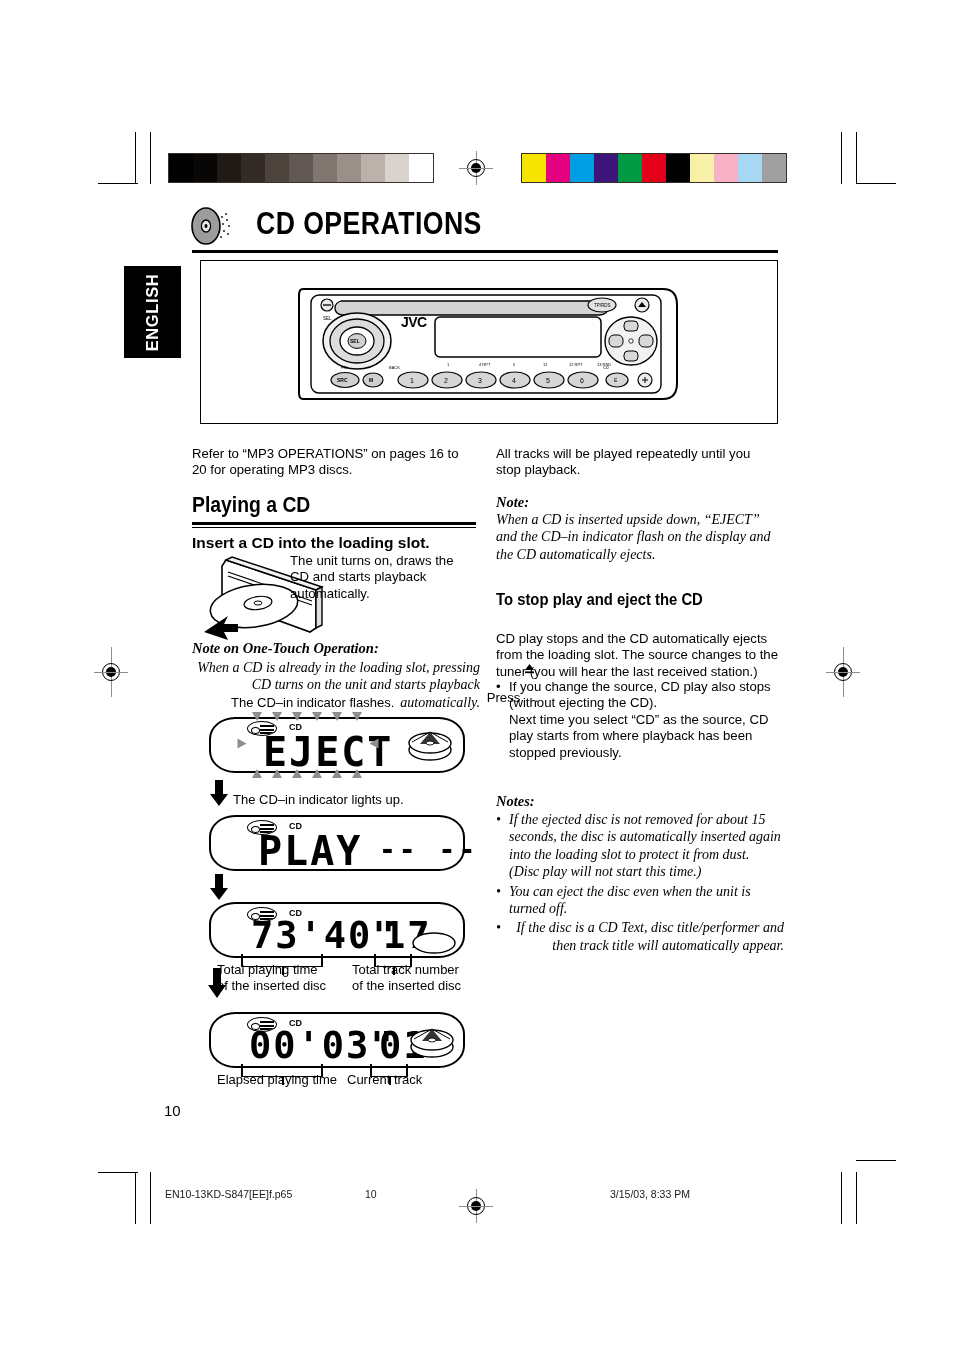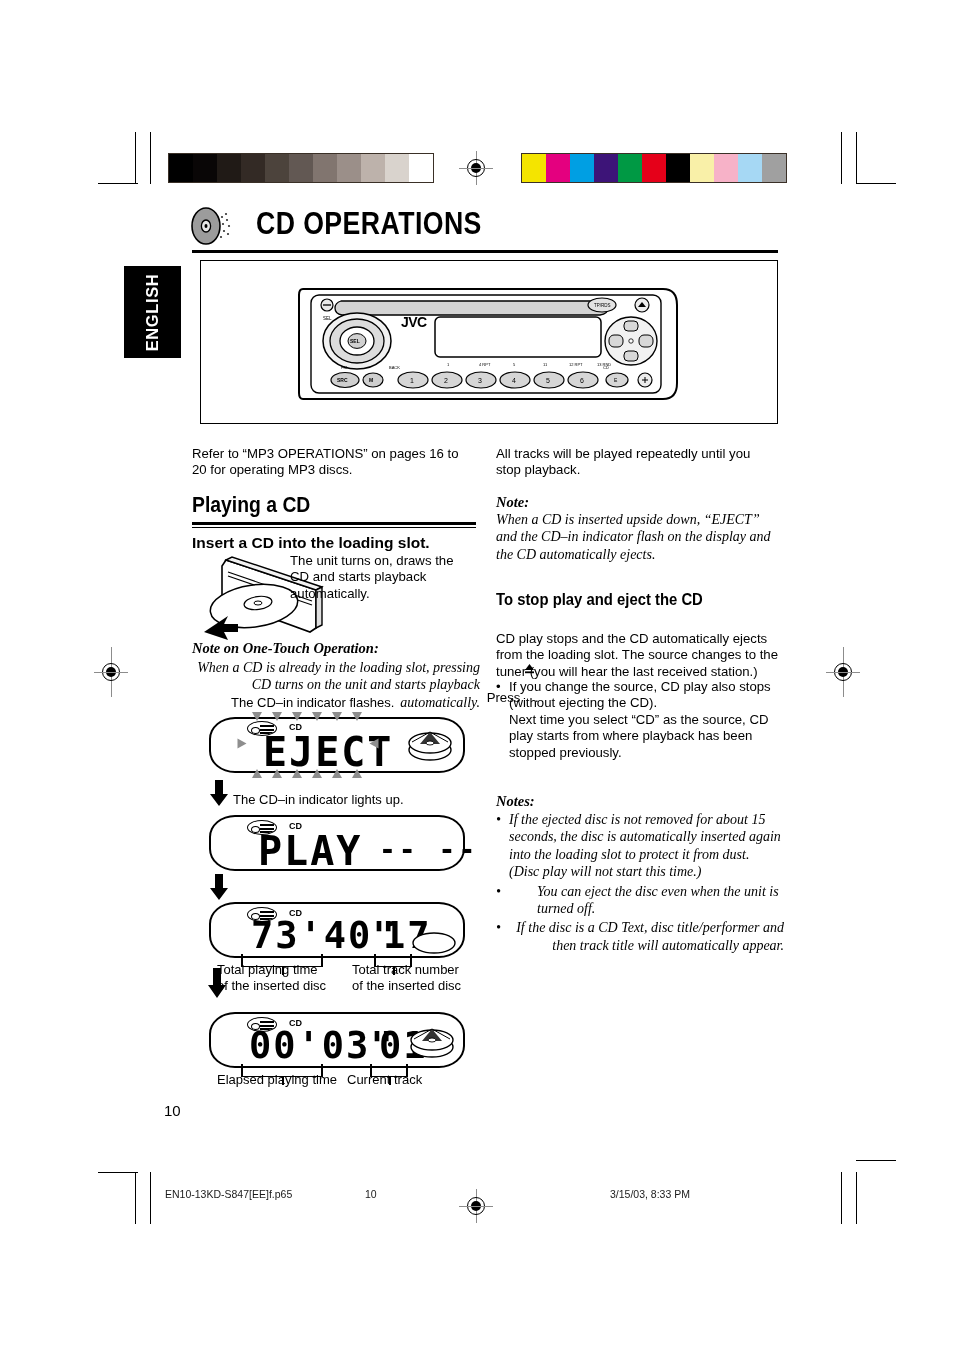--- a/index.html
+++ b/index.html
@@ -547,21 +547,21 @@
 
   <div class="hd-note" style="left:496px;top:793px;">Notes:</div>
   <div class="bullet-list serif" style="left:496px;top:811px;width:288px;">
     <div class="bullet-row">
       <div class="bd">•</div>
       <div style="white-space:pre-line;">If the ejected disc is not removed for about 15 seconds, the disc is automatically inserted again into the loading slot to protect it from dust.
 (Disc play will not start this time.)</div>
     </div>
     <div class="bullet-row" style="margin-top:2px;">
       <div class="bd">•</div>
-      <div style="white-space:pre-line;margin-left:28px;">You can eject the disc even when the unit is turned off.</div>
+      <div style="white-space:pre-line;">You can eject the disc even when the unit is turned off.</div>
     </div>
     <div class="bullet-row" style="margin-top:2px;">
       <div class="bd">•</div>
       <div style="white-space:pre-line;text-align:right;">If the disc is a CD Text, disc title/performer and then track title will automatically appear.</div>
     </div>
   </div>
 
   <div class="pagenum" style="left:164px;top:1102px;">10</div>
 
   <div class="cmark" style="left:135px;top:1172px;width:1.4px;height:52px;"></div>

